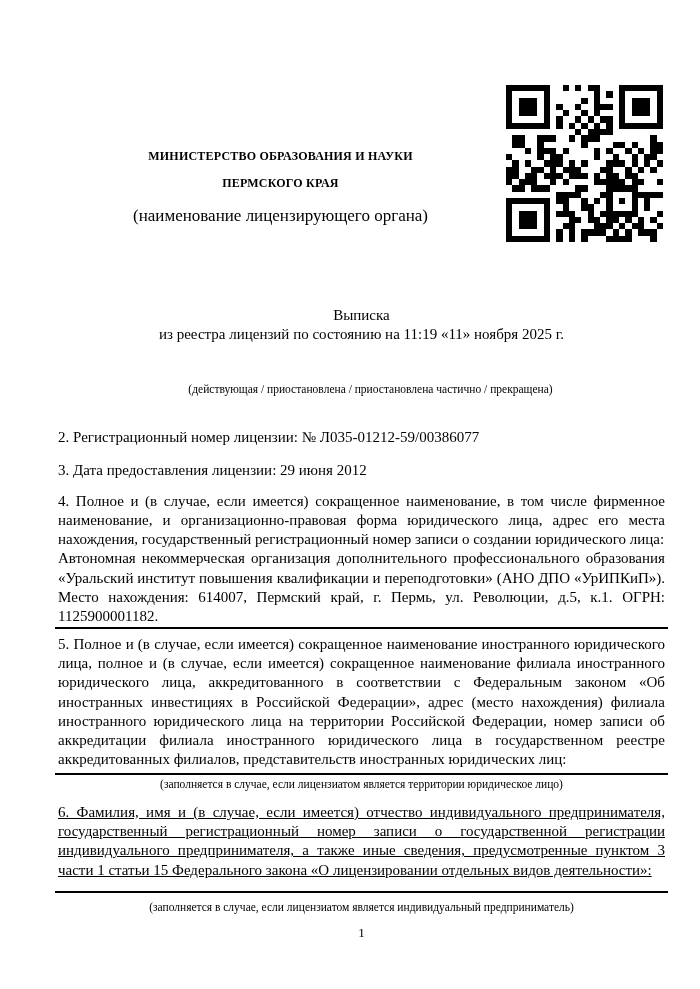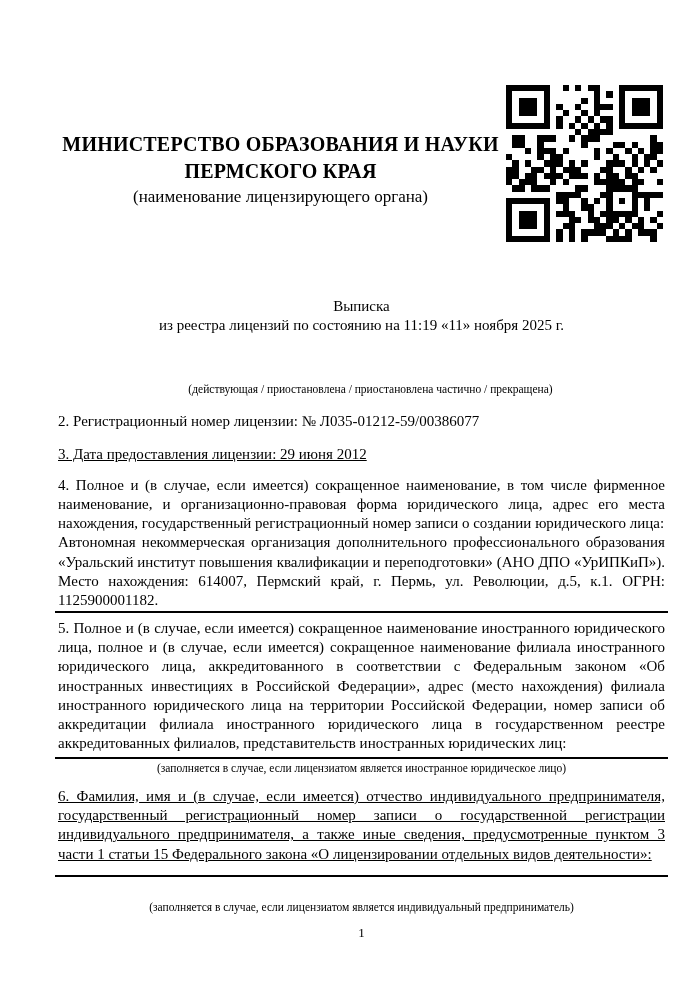--- a/index.html
+++ b/index.html
@@ -9,49 +9,49 @@
     background:#ffffff;
     color:#000;
     font-family:"Liberation Serif","DejaVu Serif",serif;
     overflow:hidden;
   }
   .header-text{
     position:absolute;top:131px;left:58px;width:445px;
     text-align:center;
   }
   .ministry{
-    font-size:20px;line-height:27px;font-weight:bold;margin:0;
+    font-size:12px;line-height:27px;font-weight:bold;margin:12px;
     letter-spacing:0.2px;
   }
   .org-caption{
     font-size:17px;line-height:13px;margin-top:5px;
   }
   .qr{
     position:absolute;top:85px;left:506px;width:157px;height:157px;
   }
   .qr svg{display:block;width:157px;height:157px;shape-rendering:crispEdges;}
   .doc-title{
-    position:absolute;top:297px;left:58px;width:607px;
+    position:absolute;top:306px;left:58px;width:607px;
     text-align:center;font-size:15px;line-height:19.3px;
   }
   .items{
     position:absolute;top:365px;left:58px;width:607px;
     font-size:15px;line-height:19.3px;
   }
   .line-item{margin:0;}
   .para{margin:0;text-align:justify;}
   .caption{
     font-size:11.5px;line-height:14px;text-align:center;margin:2px 0 0 0;
   }
   .caption.shift{padding-left:18px;margin-top:17px;}
   .fill-line{
     border:none;border-top:2px solid #000;margin:0 -3px;height:0;
   }
-  .mt16{margin-top:16px;} .mt14{margin-top:14px;text-decoration:underline;}
-  .mt12{margin-top:12px;text-decoration:underline;} .mt11{margin-top:11px;} .mt7{margin-top:23px;}
+  .mt16{margin-top:32px;} .mt14{margin-top:14px;}
+  .mt12{margin-top:12px;text-decoration:underline;} .mt11{margin-top:11px;} .mt7{margin-top:7px;}
   .mt6{margin-top:6px;}  .mt3{margin-top:3px;}
   .page-number{
     position:absolute;top:925px;left:58px;width:607px;
     text-align:center;font-size:13px;line-height:16px;
   }
 </style>
 </head>
 <body>
 
 <div class="page">
@@ -82,21 +82,21 @@
     <p class="line-item mt16">2. Регистрационный номер лицензии: № Л035-01212-59/00386077</p>
 
     <p class="line-item mt14">3. Дата предоставления лицензии: 29 июня 2012</p>
 
     <p class="para mt11">4. Полное и (в случае, если имеется) сокращенное наименование, в том числе фирменное наименование, и организационно-правовая форма юридического лица, адрес его места нахождения, государственный регистрационный номер записи о создании юридического лица:</p>
     <p class="para">Автономная некоммерческая организация дополнительного профессионального образования «Уральский институт повышения квалификации и переподготовки» (АНО ДПО «УрИПКиП»). Место нахождения: 614007, Пермский край, г. Пермь, ул. Революции, д.5, к.1. ОГРН: 1125900001182.</p>
     <hr class="fill-line">
 
     <p class="para mt6">5. Полное и (в случае, если имеется) сокращенное наименование иностранного юридического лица, полное и (в случае, если имеется) сокращенное наименование филиала иностранного юридического лица, аккредитованного в соответствии с Федеральным законом «Об иностранных инвестициях в Российской Федерации», адрес (место нахождения) филиала иностранного юридического лица на территории Российской Федерации, номер записи об аккредитации филиала иностранного юридического лица в государственном реестре аккредитованных филиалов, представительств иностранных юридических лиц:</p>
     <hr class="fill-line mt3">
-    <p class="caption">(заполняется в случае, если лицензиатом является иностранное юридическое лицо)</p>
+    <p class="caption">(заполняется в случае, если лицензиатом является территории юридическое лицо)</p>
 
     <p class="para mt12">6. Фамилия, имя и (в случае, если имеется) отчество индивидуального предпринимателя, государственный регистрационный номер записи о государственной регистрации индивидуального предпринимателя, а также иные сведения, предусмотренные пунктом 3 части 1 статьи 15 Федерального закона «О лицензировании отдельных видов деятельности»:</p>
     <hr class="fill-line mt11">
     <p class="caption mt7">(заполняется в случае, если лицензиатом является индивидуальный предприниматель)</p>
 
 
   </div>
 
   <div class="page-number">1</div>
 

